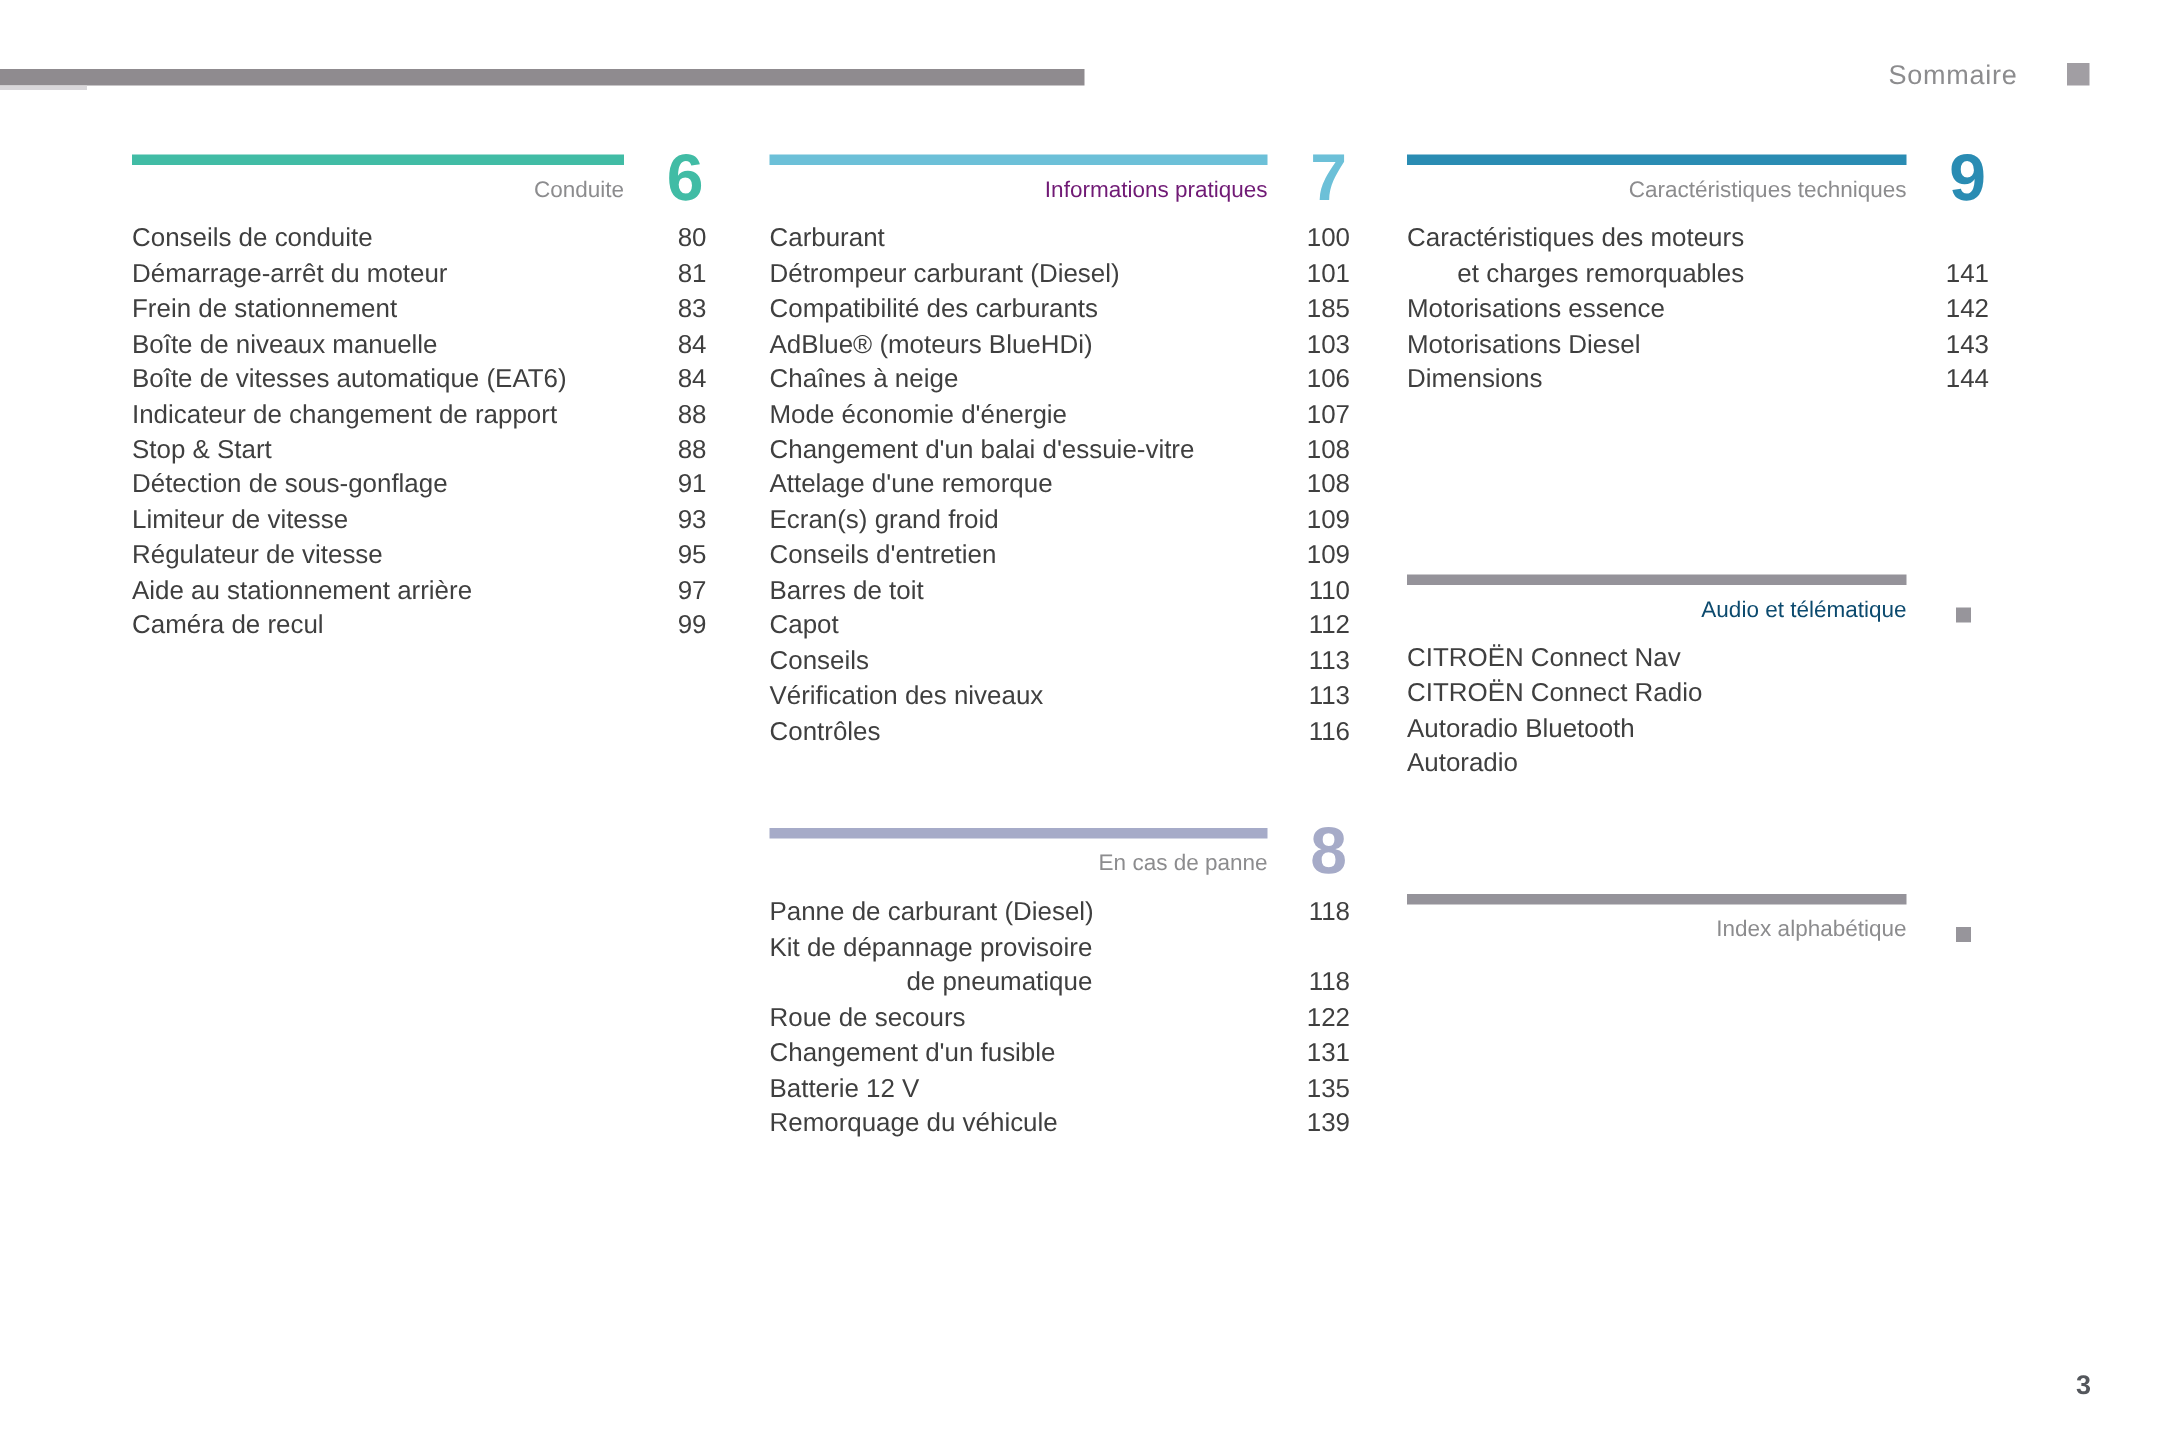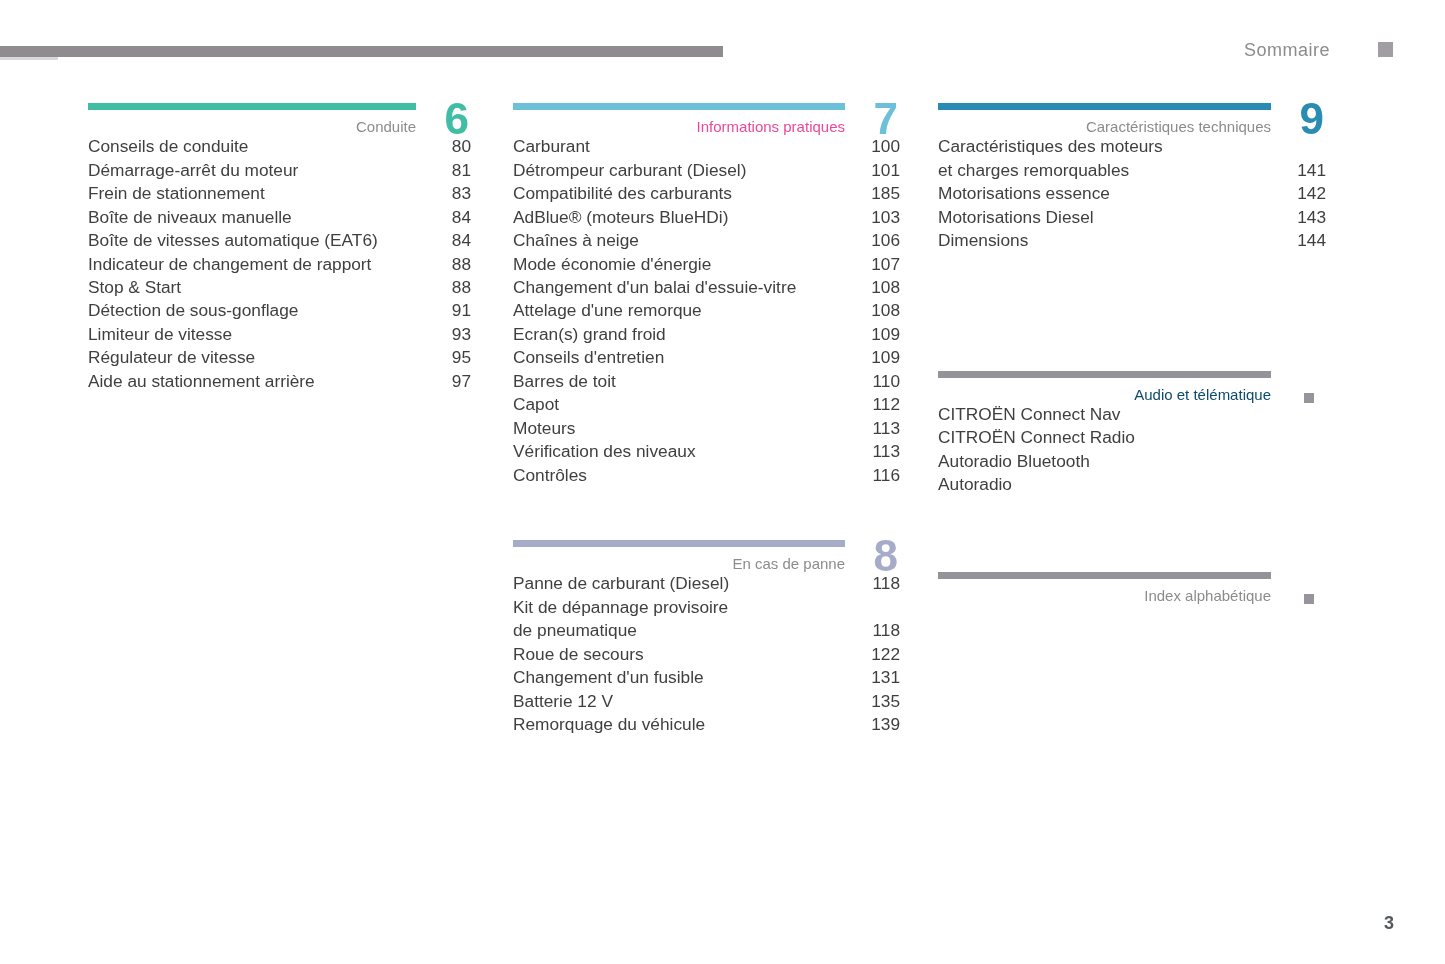--- a/index.html
+++ b/index.html
@@ -20,21 +20,21 @@
     width: 723px; height: 11px;
   }
   .top-rule-tail {
     position: absolute;
     left: 0; top: 57px;
     width: 58px; height: 3px;
     background: #d9d7da;
   }
   .doc-title {
     position: absolute;
-    top: 40px; right: 115px;
+    top: 40px; right: 100px;
     font-size: 18px;
     letter-spacing: 0.5px;
     margin-left: 12px;
   }
   .corner-square {
     position: absolute;
     left: 1378px; top: 42px;
     width: 15px; height: 15px;
   }
 
@@ -64,21 +64,21 @@
     font-weight: bold;
     line-height: 1;
   }
   .mini-square {
     position: absolute;
     right: 12px; top: 22px;
     width: 10px; height: 10px;
   }
 
   
-  .toc-list { margin-top: 0; }
+  .toc-list { margin-top: 12px; text-align: right; }
   .toc-row {
     display: flex;
     justify-content: space-between;
     align-items: flex-end;
     font-size: 17.3px;
     line-height: 23.45px;
     color: #3f3f3f;
     cursor: default;
   }
   .toc-row .lbl { white-space: pre-line; }
@@ -161,28 +161,32 @@
         <div class="toc-row">
           <span class="lbl">Régulateur de vitesse</span>
           <span class="pg">95</span>
         </div>
 
         <div class="toc-row">
           <span class="lbl">Aide au stationnement arrière</span>
           <span class="pg">97</span>
         </div>
 
+        <div class="toc-row">
+          <span class="lbl">Caméra de recul</span>
+          <span class="pg">99</span>
+        </div>
       </div>
   </div>
 
   <div class="col col-2">
     <div class="sec-head">
       <div class="sec-bar" style="background-color: rgb(108, 192, 216);"></div>
       <div class="sec-num" style="color: rgb(108, 192, 216);">7</div>
-      <div class="sec-title" style="color: #ec4899;">Informations pratiques</div>
+      <div class="sec-title" style="color: #701a75;">Informations pratiques</div>
     </div>
     <div class="toc-list">
 
         <div class="toc-row">
           <span class="lbl">Carburant</span>
           <span class="pg">100</span>
         </div>
 
         <div class="toc-row">
           <span class="lbl">Détrompeur carburant (Diesel)</span>
@@ -233,21 +237,21 @@
           <span class="lbl">Barres de toit</span>
           <span class="pg">110</span>
         </div>
 
         <div class="toc-row">
           <span class="lbl">Capot</span>
           <span class="pg">112</span>
         </div>
 
         <div class="toc-row">
-          <span class="lbl">Moteurs</span>
+          <span class="lbl">Conseils</span>
           <span class="pg">113</span>
         </div>
 
         <div class="toc-row">
           <span class="lbl">Vérification des niveaux</span>
           <span class="pg">113</span>
         </div>
 
         <div class="toc-row">
           <span class="lbl">Contrôles</span>

